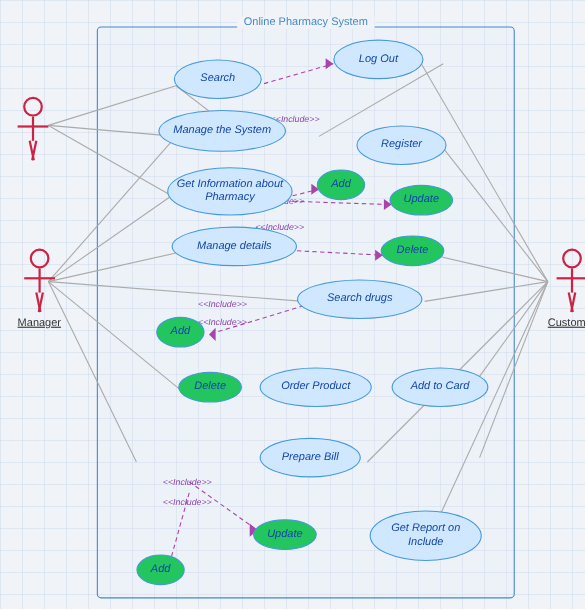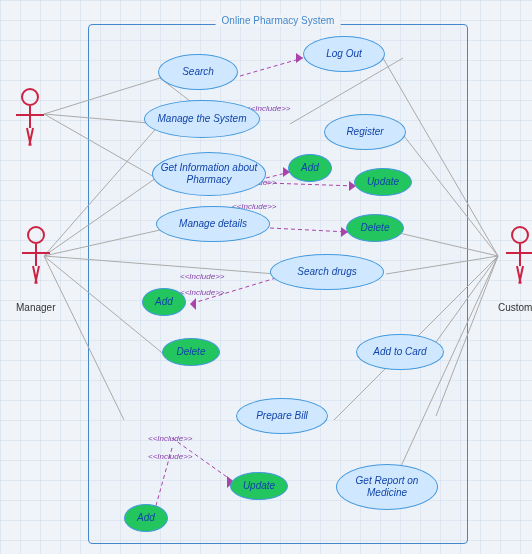--- a/index.html
+++ b/index.html
@@ -66,21 +66,22 @@
       background: transparent;
     }
     .actor-body {
       display: flex;
       flex-direction: column;
       align-items: center;
     }
     .actor-label {
       font-size: 10px;
       color: #333;
-      margin-top: 16px;
+      margin-top: 2px;
+      text-decoration: underline;
     }
     
     .use-case {
       position: absolute;
       border: 1.5px solid #4499dd;
       border-radius: 50%;
       background: #d0e8ff;
       display: flex;
       align-items: center;
       justify-content: center;
@@ -255,33 +256,36 @@
   </div>
 
   <div class="use-case small" style="left:134px; top:280px; width:44px; height:28px;">
     <span>Add</span>
   </div>
 
   <div class="use-case small" style="left:154px; top:330px; width:58px; height:28px;">
     <span>Delete</span>
   </div>
 
+  <div class="use-case" style="left:228px; top:326px; width:102px; height:36px;">
+    <span>Order Product</span>
+  </div>
 
   <div class="use-case" style="left:348px; top:326px; width:88px; height:36px;">
     <span>Add to Card</span>
   </div>
 
 
   <div class="use-case" style="left:228px; top:390px; width:92px; height:36px;">
     <span>Prepare Bill</span>
   </div>
 
 
   <div class="use-case" style="left:328px; top:456px; width:102px; height:46px;">
-    <span>Get Report on Medicine</span>
+    <span>Get Report on Include</span>
   </div>
 
   <div class="use-case small" style="left:222px; top:464px; width:58px; height:28px;">
     <span>Update</span>
   </div>
 
   <div class="use-case small" style="left:116px; top:496px; width:44px; height:28px;">
     <span>Add</span>
   </div>
 

